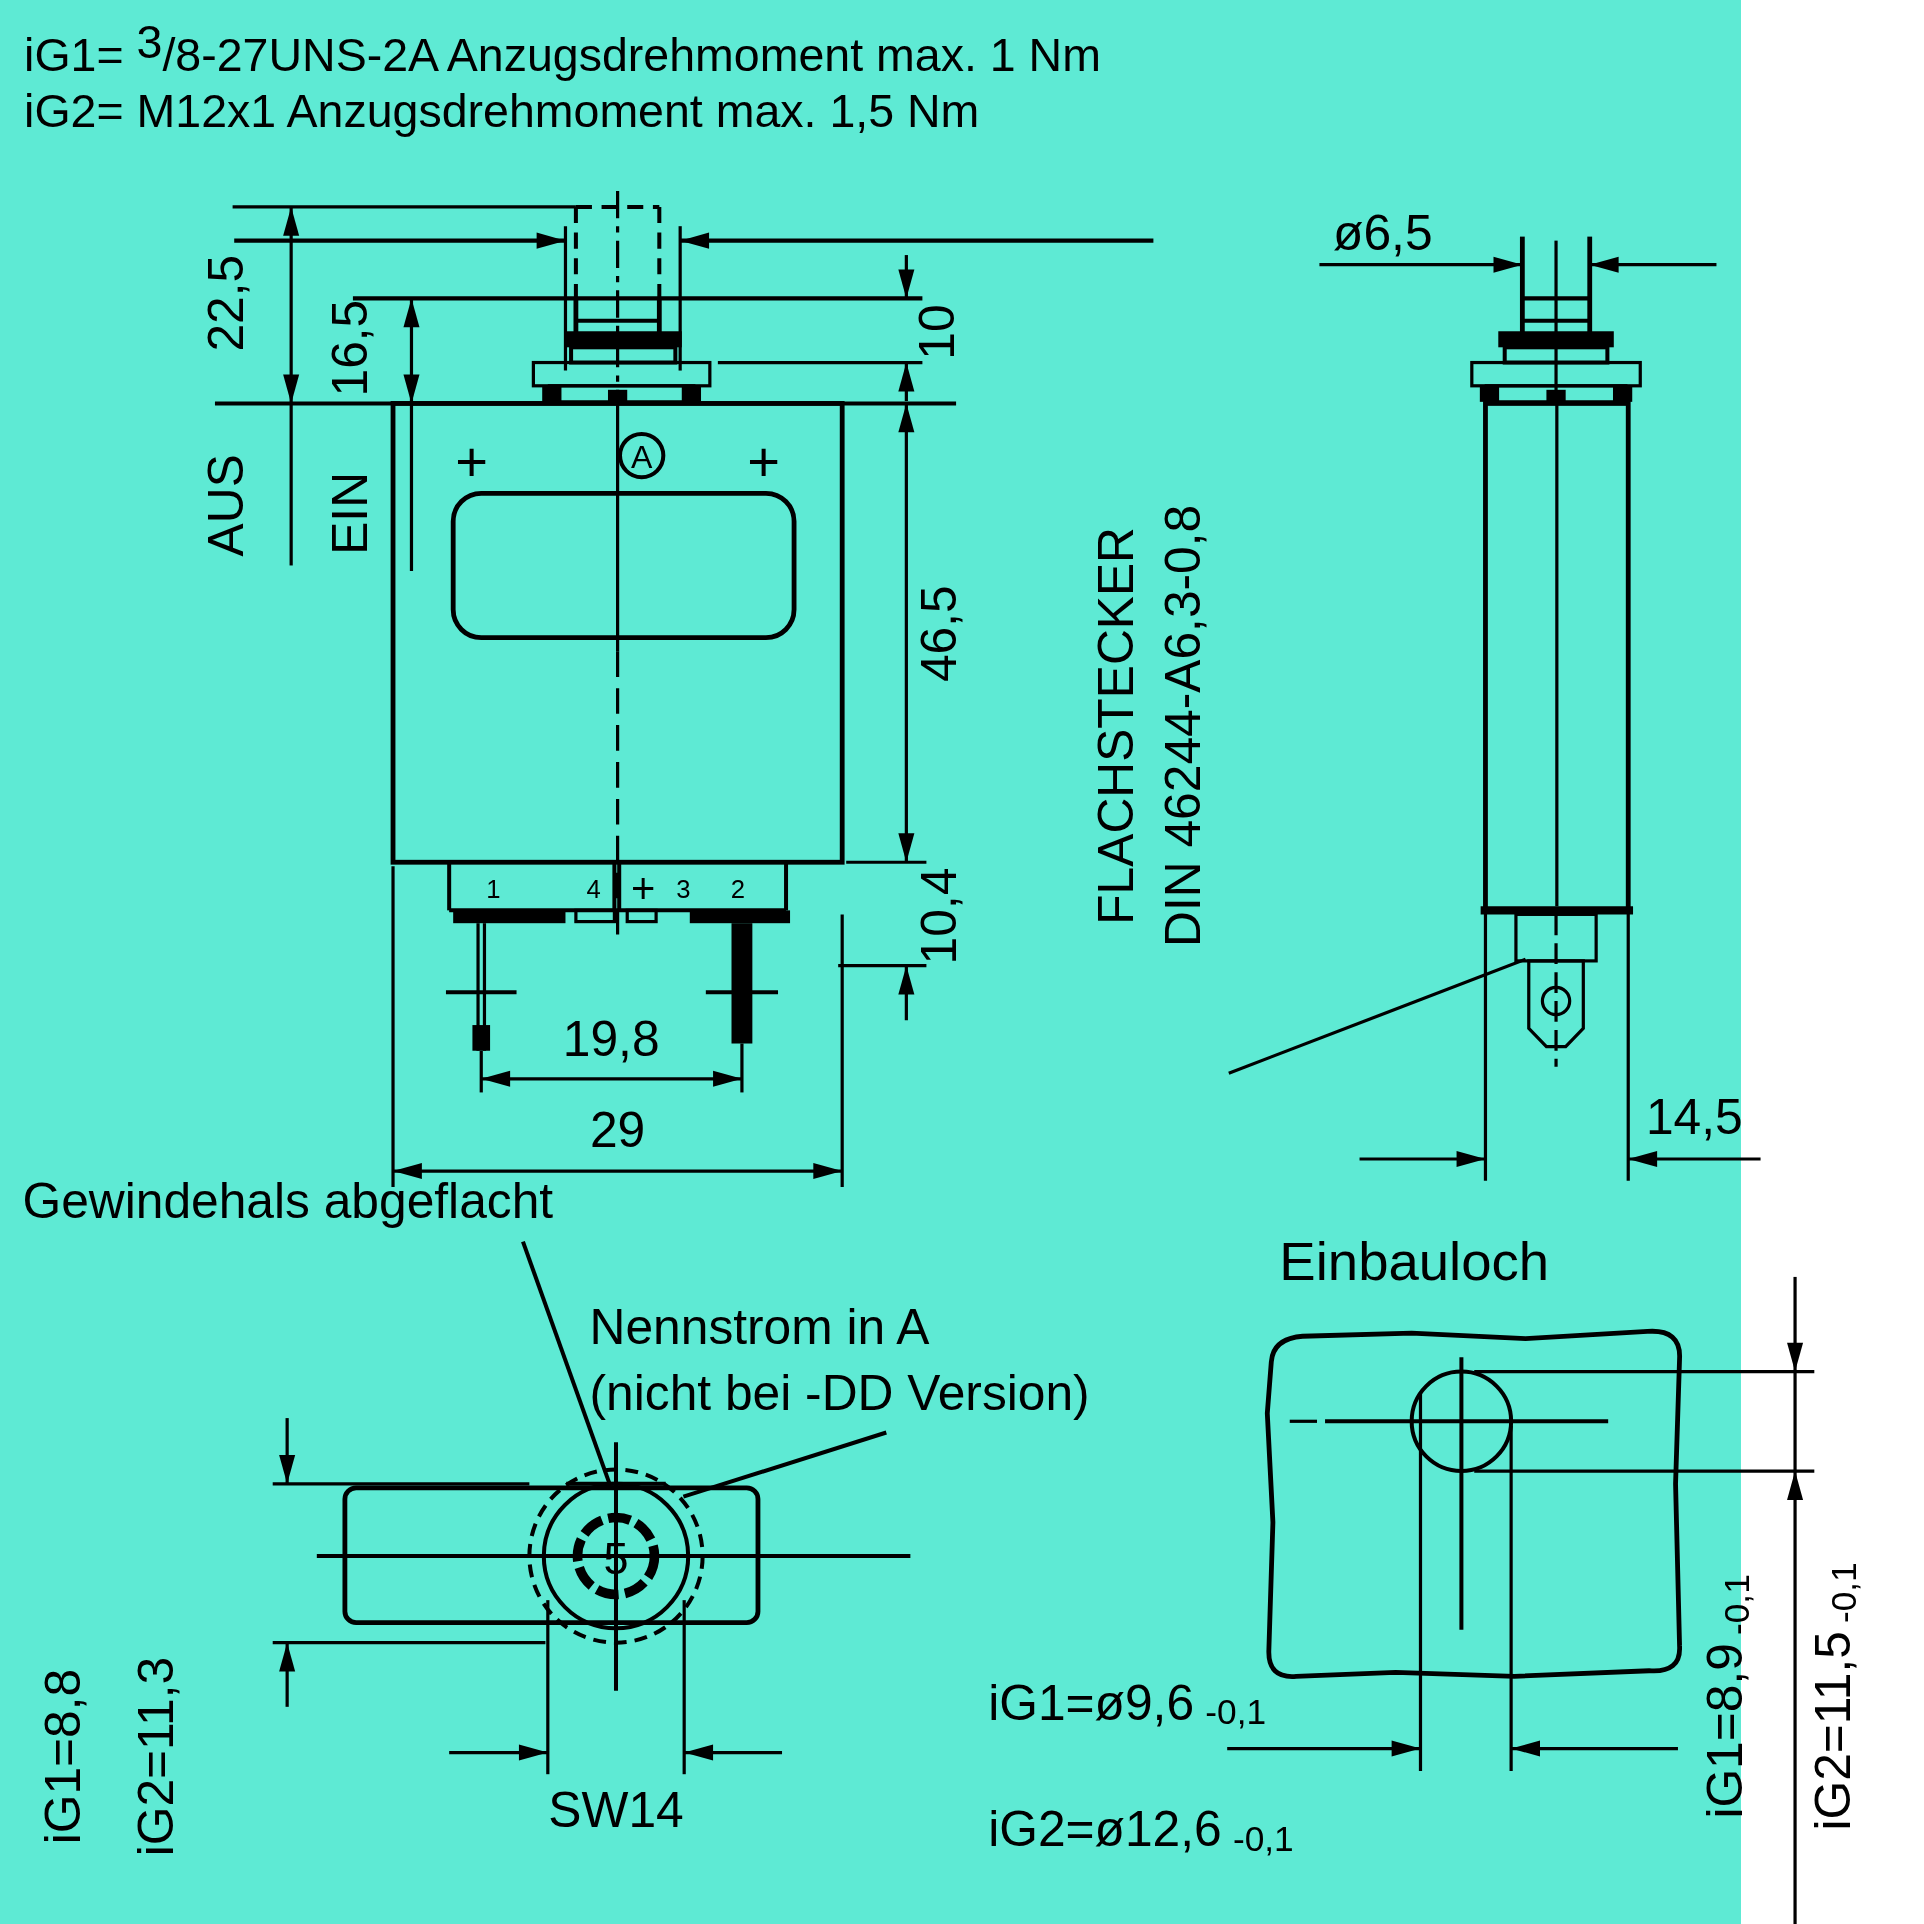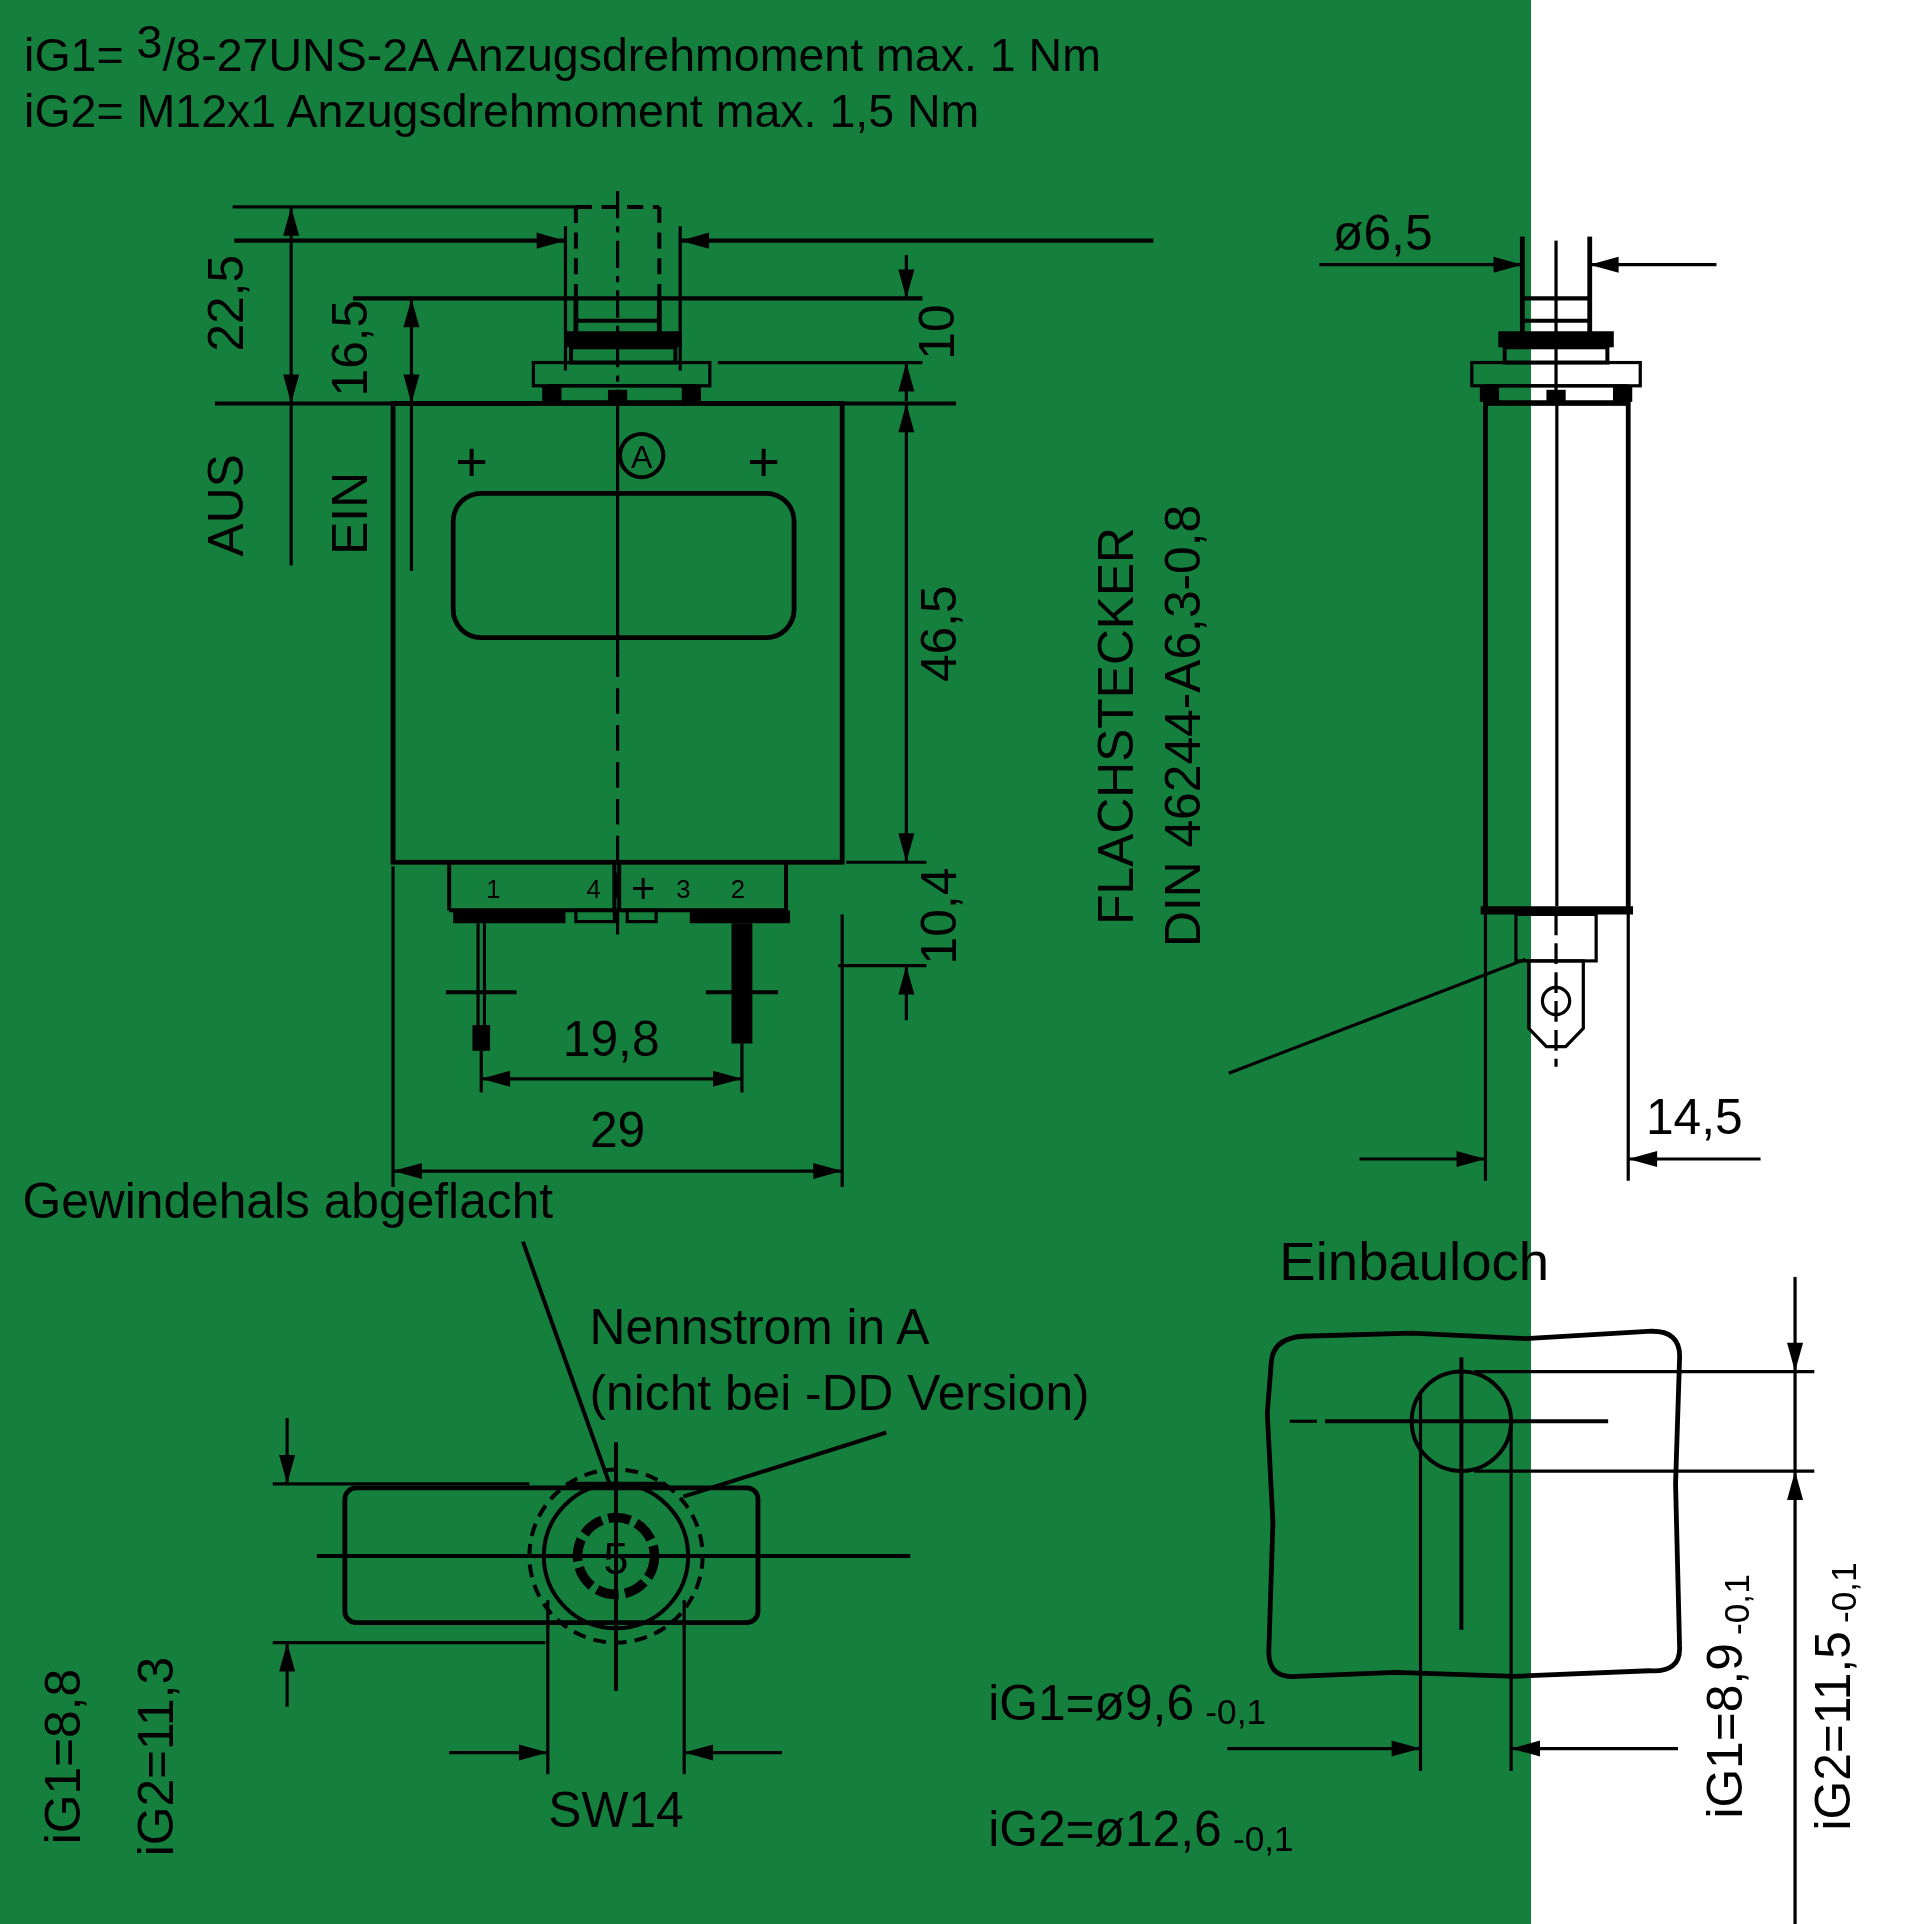--- a/index.html
+++ b/index.html
@@ -1,16 +1,16 @@
 <!DOCTYPE html>
 <html style="font-size:13px"><head>
 <meta charset="utf-8">
 <style>
   html,body{margin:0;padding:0;background:#ffffff;}
-  .stage{width:1531px;height:1925px;position:relative;background:#15803d;}
+  .stage{width:1741px;height:1925px;position:relative;background:#5eead4;}
   svg{display:block;}
   line,path,rect,circle,polyline{stroke:#000;}
   rect,path,circle,polyline{fill:none;}
   .fill{fill:#000;stroke:none;}
   text,tspan{font-family:"Liberation Sans","DejaVu Sans",sans-serif;fill:#000;stroke:none;}
   .f58{font-size:58px;} .f62{font-size:62px;} .f68{font-size:68px;}
   .f56{font-size:56px;} .f44{font-size:44px;} .f32{font-size:32px;} .f52{font-size:52px;}
   .f40{font-size:40px;} .f70{font-size:70px;}
   .mid{text-anchor:middle;}
 </style>

